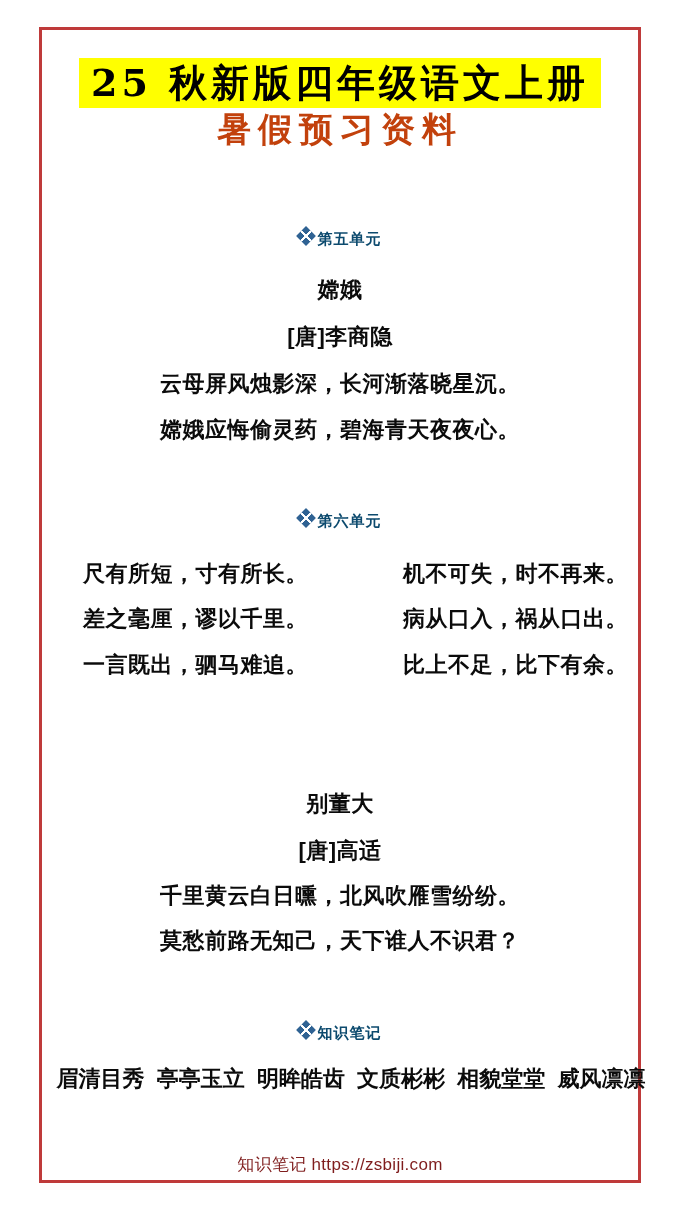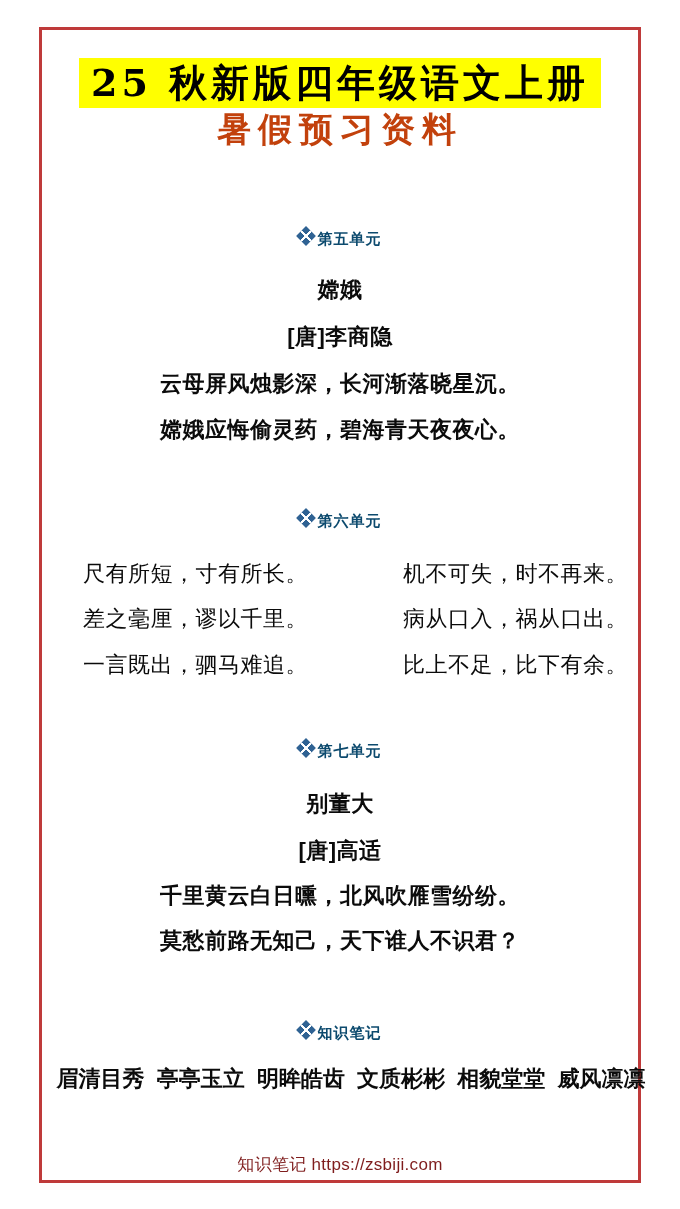--- a/index.html
+++ b/index.html
@@ -82,21 +82,21 @@
       linear-gradient(to bottom, rgba(0,0,0,0) 44%, #ffffff 44%, #ffffff 56%, rgba(0,0,0,0) 56%),
       linear-gradient(#2f6293, #2f6293);
   }
   .prov-row {
     position: absolute;
     left: 83px;
     width: 545px;
     display: flex;
     justify-content: space-between;
     font-family: "Liberation Sans", sans-serif;
-    font-weight: 400;
+    font-weight: 700;
     font-size: 22px;
     color: #0b0b0b;
     letter-spacing: 0.5px;
     white-space: nowrap;
     gap: 30px;
   }
   .idioms {
     white-space: pre;
     letter-spacing: 0;
     margin-left: 11px;
@@ -136,23 +136,20 @@
   </div>
   <div class="prov-row" style="top:604px">
     <span>差之毫厘，谬以千里。</span>
     <span>病从口入，祸从口出。</span>
   </div>
   <div class="prov-row" style="top:650px">
     <span>一言既出，驷马难追。</span>
     <span>比上不足，比下有余。</span>
   </div>
 
-  <div class="line sec-head" style="top:741px">
-    <span class="diamond"></span><span>第七单元</span>
-  </div>
   <div class="line" style="top:791px">别董大</div>
   <div class="line" style="top:838px">[唐]高适</div>
   <div class="line" style="top:883px">千里黄云白日曛，北风吹雁雪纷纷。</div>
   <div class="line" style="top:928px">莫愁前路无知己，天下谁人不识君？</div>
 
   <div class="line sec-head" style="top:1023px">
     <span class="diamond"></span><span>知识笔记</span>
   </div>
   <div class="line idioms" style="top:1066px">眉清目秀  亭亭玉立  明眸皓齿  文质彬彬  相貌堂堂  威风凛凛</div>
 

